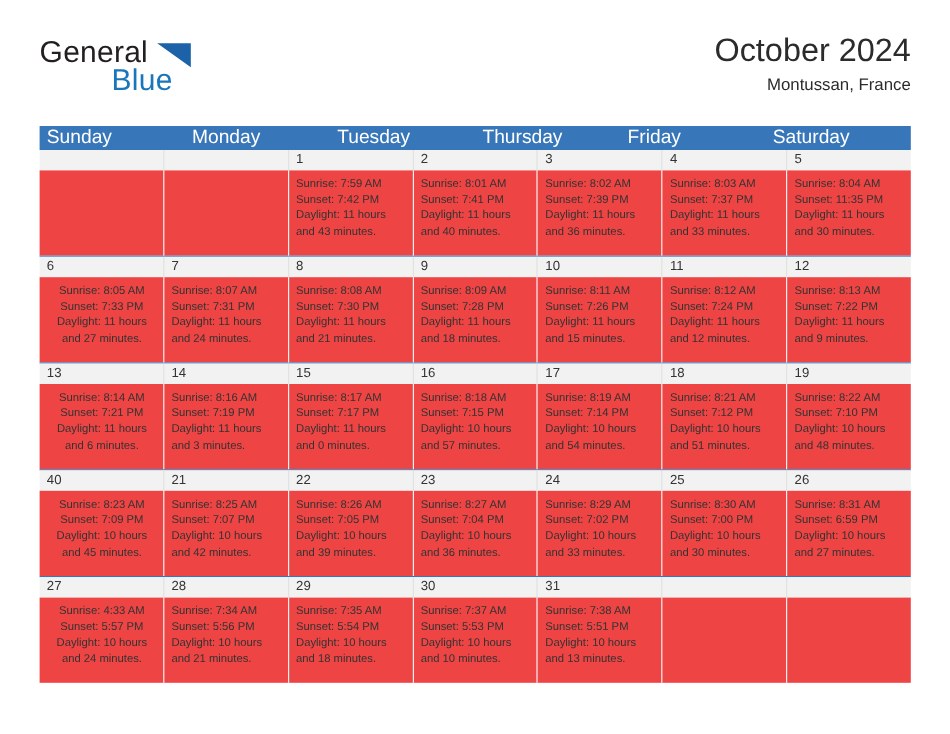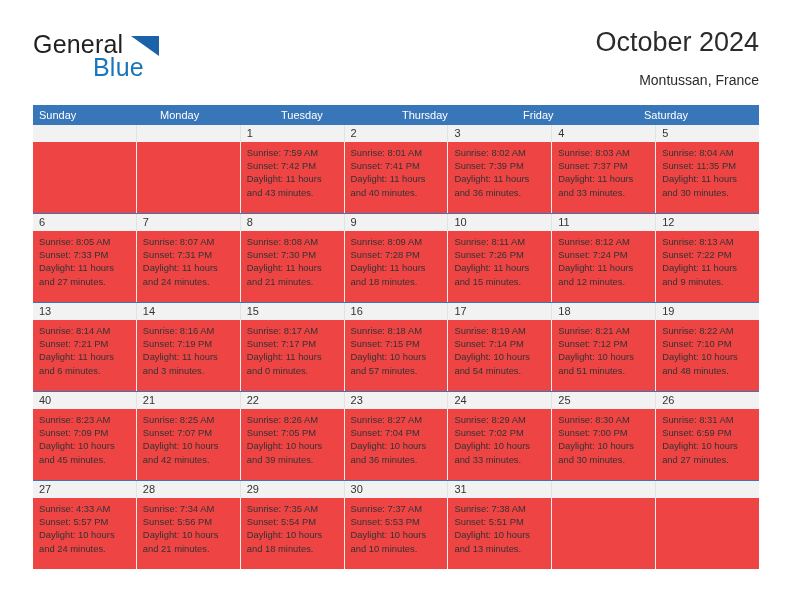--- a/index.html
+++ b/index.html
@@ -73,40 +73,40 @@
   .cal-title {
     font-size: 27px;
     color: #2b2b2b;
     line-height: 32px;
     white-space: nowrap;
   }
   .cal-subtitle {
     font-size: 14px;
     color: #2b2b2b;
     line-height: 20px;
-    margin-top: 12px;
+    margin-top: 2px;
     white-space: nowrap;
   }
 
   
   .calendar {
     position: absolute;
     left: 33px;
     top: 105px;
     width: 726px;
   }
   .dow-row {
     display: flex;
     background: #3776b8;
     height: 20px;
   }
   .dow {
     flex: 1 1 0;
     color: #ffffff;
-    font-size: 11px;
+    font-size: 16px;
     line-height: 20px;
     padding-left: 6px;
     box-sizing: border-box;
     white-space: nowrap;
   }
 
   .week {
     border-top: 1.6px solid #3776b8;
   }
   .week:first-of-type {
@@ -135,20 +135,21 @@
     background: #ef4444;
   }
   .body-cell {
     flex: 1 1 0;
     box-sizing: border-box;
     padding: 4px 5px 0 6px;
     border-left: 1px solid #f0f0f0;
   }
   .body-cell:first-child {
     border-left: none;
+    text-align: center;
   }
   .line {
     font-size: 9.4px;
     line-height: 13.2px;
     color: #333333;
     white-space: nowrap;
   }
   .empty {
     visibility: hidden;
   }

